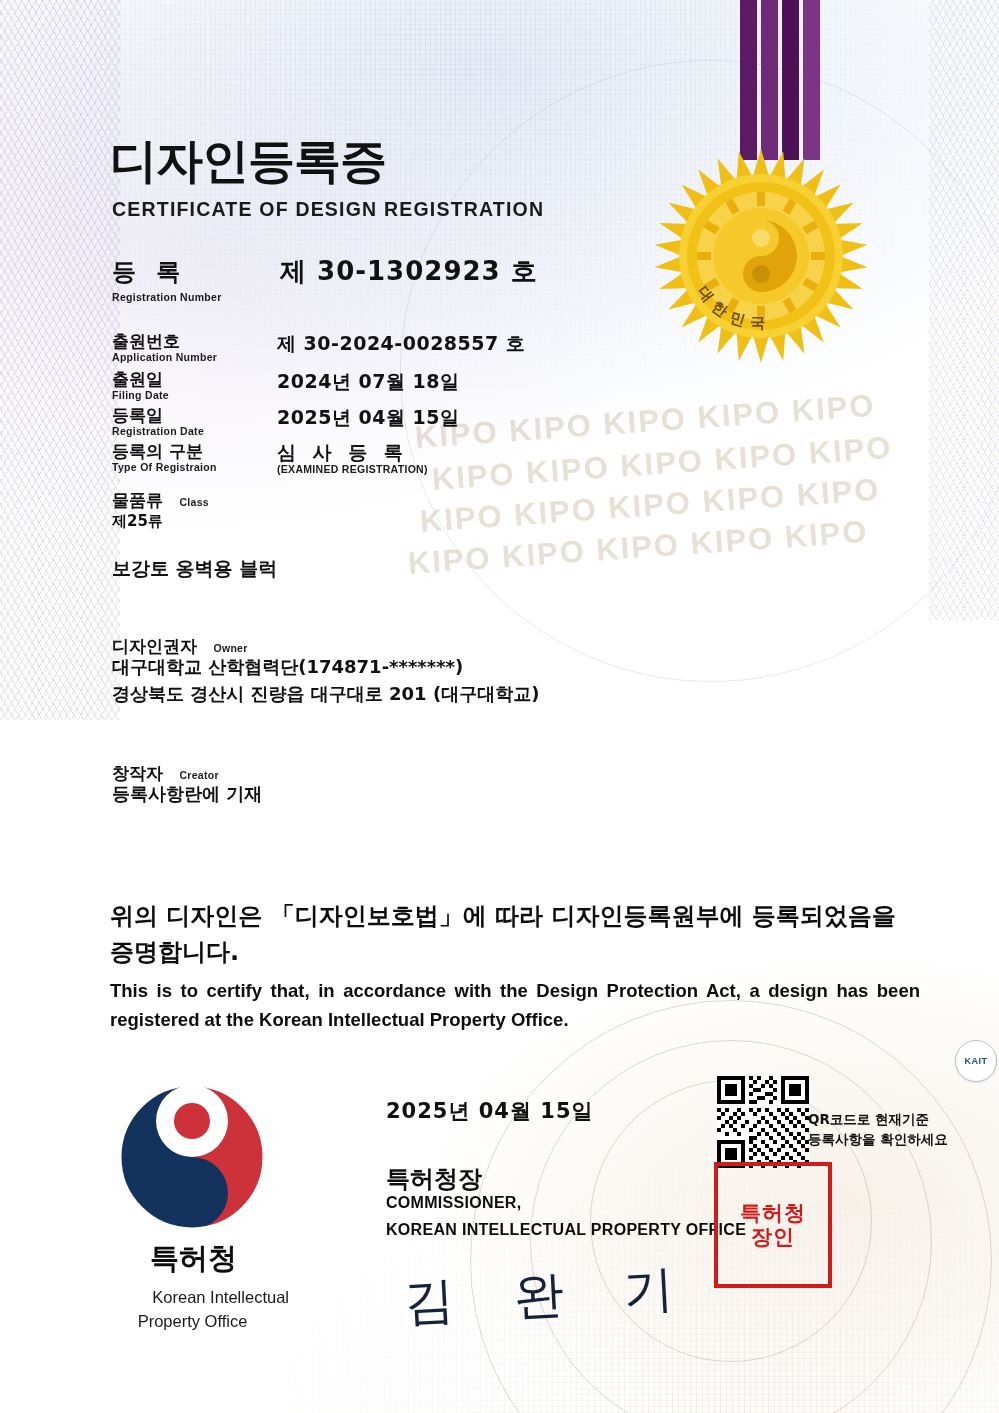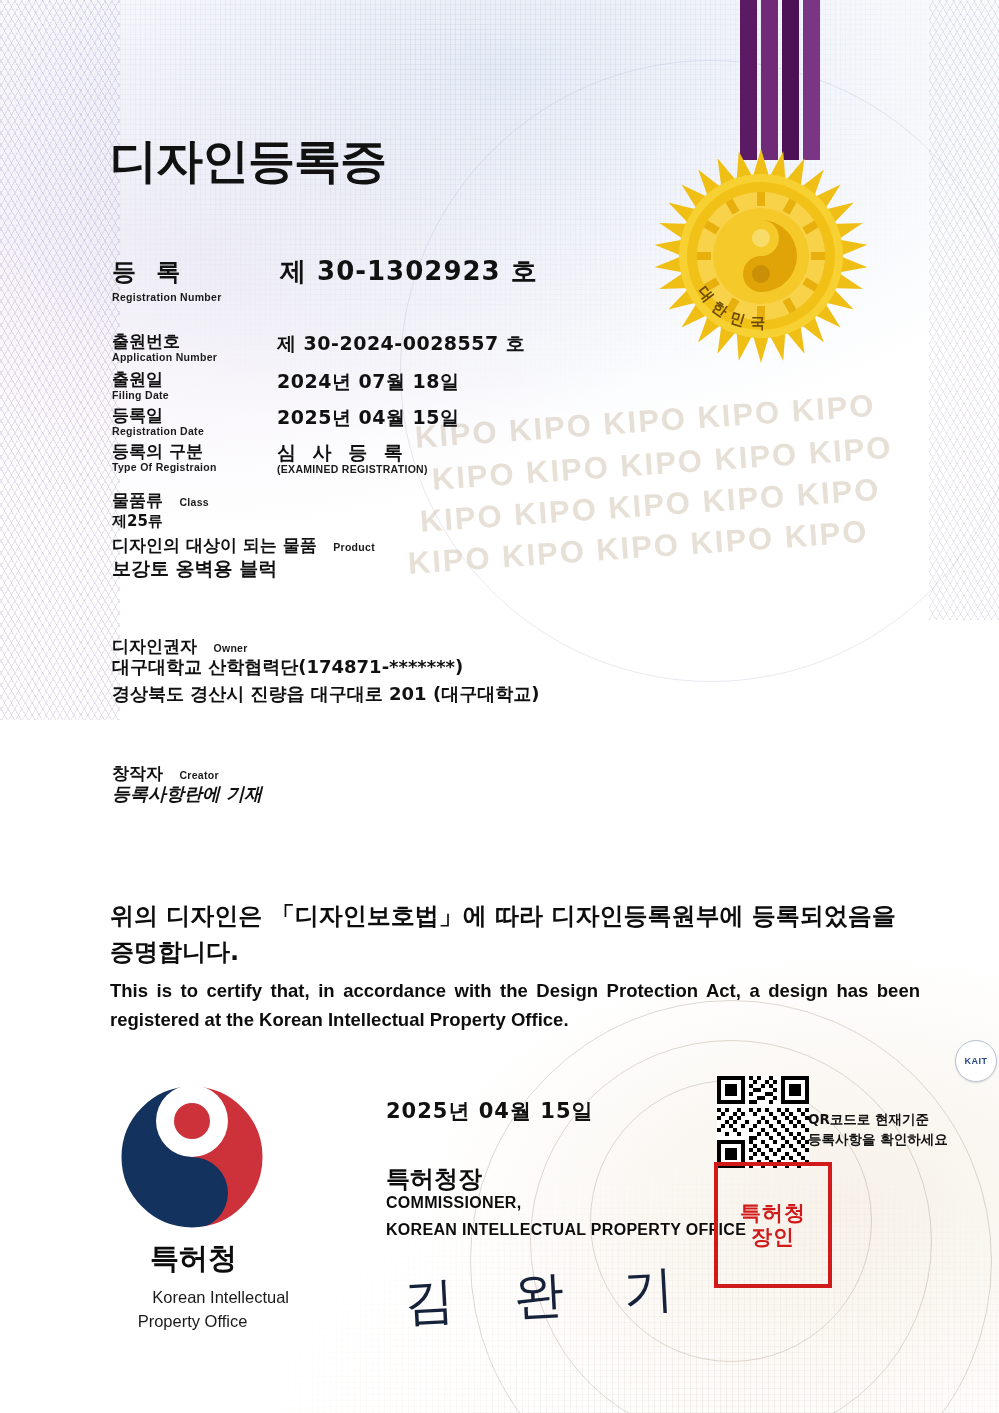--- a/index.html
+++ b/index.html
@@ -101,21 +101,21 @@
   .prod-lbl .en{margin-left:12px;}
   .prod-val{position:absolute;left:112px;top:556px;font-size:19px;font-weight:700;color:#111;font-family:"DejaVu Sans","Liberation Sans",sans-serif;}
 
   .own-lbl{position:absolute;left:112px;top:635px;}
   .own-lbl .en{margin-left:12px;}
   .own-v1{position:absolute;left:112px;top:655px;font-size:18px;font-weight:700;color:#111;font-family:"DejaVu Sans","Liberation Sans",sans-serif;}
   .own-v2{position:absolute;left:112px;top:682px;font-size:18px;font-weight:700;color:#111;font-family:"DejaVu Sans","Liberation Sans",sans-serif;}
 
   .cre-lbl{position:absolute;left:112px;top:762px;}
   .cre-lbl .en{margin-left:12px;}
-  .cre-val{position:absolute;left:112px;top:782px;font-size:18px;font-weight:700;color:#111;font-family:"DejaVu Sans","Liberation Sans",sans-serif;font-style:italic;}
+  .cre-val{position:absolute;left:112px;top:782px;font-size:18px;font-weight:700;color:#111;font-family:"DejaVu Sans","Liberation Sans",sans-serif;}
 
   .stmt-ko{
     position:absolute;left:110px;top:898px;width:800px;
     font-size:24px;font-weight:700;line-height:1.5;color:#0d0d0d;
     font-family:"DejaVu Sans","Liberation Sans",sans-serif;
   }
   .stmt-en{
     position:absolute;left:110px;top:977px;width:810px;
     font-size:18.5px;font-weight:700;line-height:1.55;color:#0d0d0d;
     text-align:justify;
@@ -256,20 +256,21 @@
         <circle cx="108" cy="126" r="9" fill="#c98f06"></circle>
         <path id="sealArc" d="M 36 108 A 72 72 0 0 0 180 108" fill="none"></path>
         <text font-size="15" font-weight="bold" fill="#6d4c06" letter-spacing="7">
           <textPath href="#sealArc" startOffset="16%">대한민국</textPath>
         </text>
       </g>
     </g>
   </svg>
 
   <div class="title-ko">디자인등록증</div>
+  <div class="title-en">CERTIFICATE OF DESIGN REGISTRATION</div>
 
   <div class="row-reg-lbl">등 록</div>
   <div class="row-reg-sub lbl-en">Registration Number</div>
   <div class="row-reg-val">제 30-1302923 호</div>
 
   <div class="f-lbl lbl-ko" style="top:330px;">출원번호</div>
   <div class="f-sub lbl-en" style="top:351px;">Application Number</div>
   <div class="f-val val" style="top:331px;">제 30-2024-0028557 호</div>
 
   <div class="f-lbl lbl-ko" style="top:368px;">출원일</div>
@@ -284,24 +285,20 @@
   <div class="f-sub lbl-en" style="top:461px;">Type Of Registraion</div>
   <div class="f-val" style="top:440px;font-size:19px;font-weight:700;letter-spacing:5px;color:#111;font-family:'DejaVu Sans','Liberation Sans',sans-serif;">심 사 등 록</div>
   <div class="f-val lbl-en" style="top:463px;">(EXAMINED REGISTRATION)</div>
 
   <div class="cls-lbl">
     <span class="lbl-ko">물품류</span>
     <span class="lbl-en en">Class</span>
   </div>
   <div class="cls-val">제25류</div>
 
-  <div class="prod-lbl">
-    <span class="lbl-ko">디자인의 대상이 되는 물품</span>
-    <span class="lbl-en en">Product</span>
-  </div>
   <div class="prod-val">보강토 옹벽용 블럭</div>
 
   <div class="own-lbl">
     <span class="lbl-ko">디자인권자</span>
     <span class="lbl-en en">Owner</span>
   </div>
   <div class="own-v1">대구대학교 산학협력단(174871-*******)</div>
   <div class="own-v2">경상북도 경산시 진량읍 대구대로 201 (대구대학교)</div>
 
   <div class="cre-lbl">

